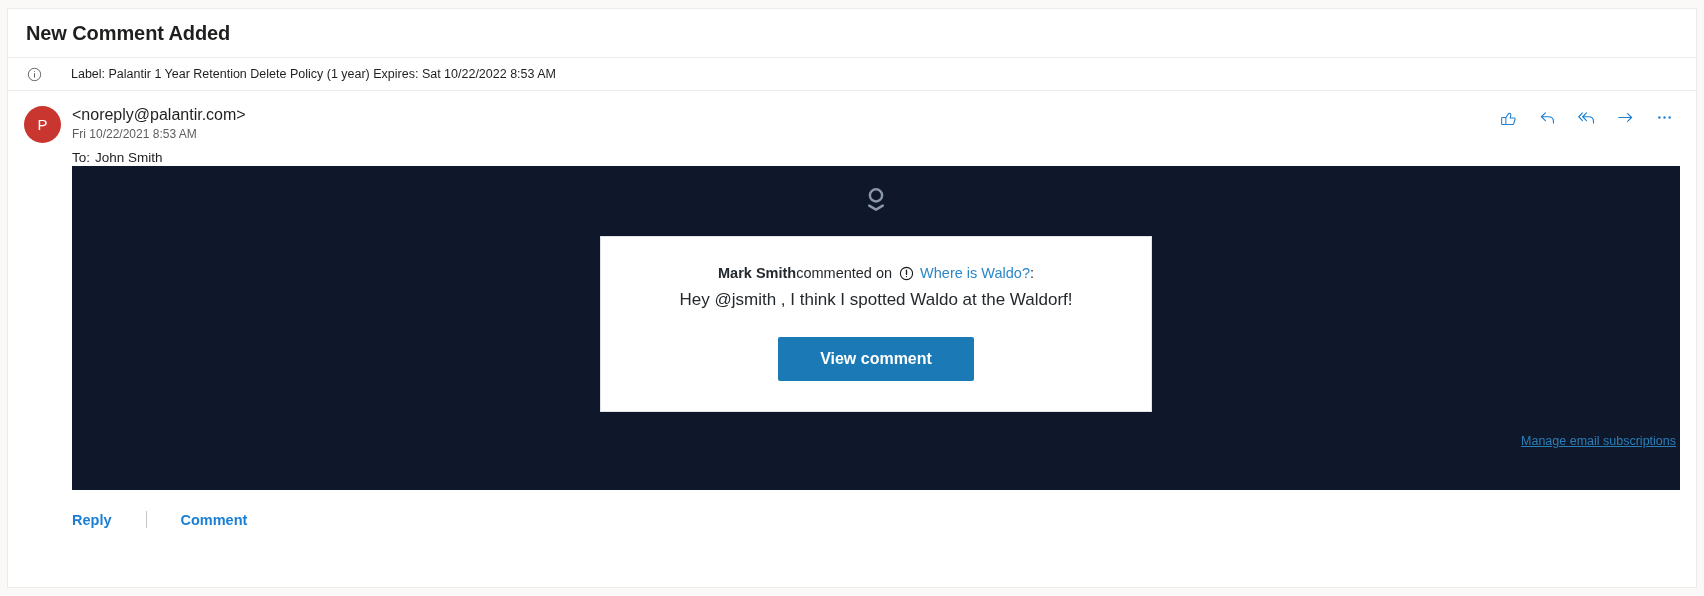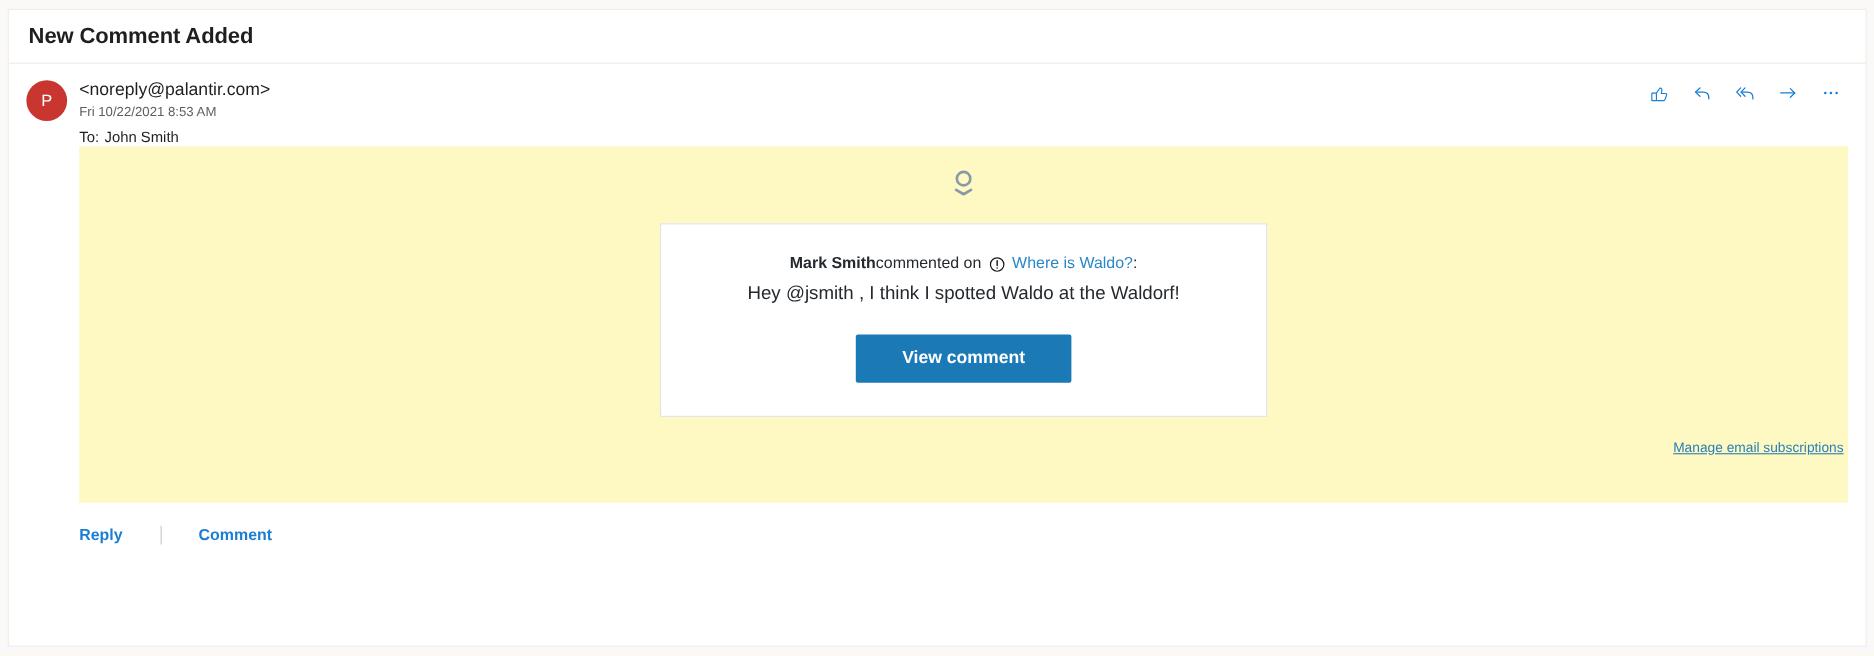--- a/index.html
+++ b/index.html
@@ -125,21 +125,21 @@
     justify-content: center;
     color: #1a7fd4;
     cursor: pointer;
   }
   .action-btn svg { display: block; }
 
   
   .body-panel {
     margin: 3px 16px 0 64px;
     height: 324px;
-    background: #fef9c3;
+    background: #0f172a;
     position: relative;
     box-sizing: border-box;
   }
   .brand-mark {
     position: absolute;
     left: 0; right: 0;
     top: 18px;
     display: flex;
     justify-content: center;
     color: #8a99a8;
@@ -231,20 +231,30 @@
 </style>
 </head>
 <body>
 
 <div class="reading-pane">
 
   <div class="subject-bar">
     <span class="subject-text">New Comment Added</span>
   </div>
 
+  <div class="retention-bar">
+    <span class="retention-icon">
+      <svg width="15" height="15" viewBox="0 0 16 16" fill="none" stroke="currentColor" stroke-width="1">
+        <circle cx="8" cy="8" r="6.6"></circle>
+        <line x1="8" y1="6.6" x2="8" y2="11.2" stroke-width="1.1"></line>
+        <circle cx="8" cy="4.7" r="0.55" fill="currentColor" stroke="none"></circle>
+      </svg>
+    </span>
+    <span class="retention-text">Label: Palantir 1 Year Retention Delete Policy (1 year) Expires: Sat 10/22/2022 8:53 AM</span>
+  </div>
 
   <div class="msg-header">
     <div class="avatar">
       <span>P</span>
     </div>
     <div class="sender-block">
       <div class="sender-name">&lt;noreply@palantir.com&gt;</div>
       <div class="sender-date">Fri 10/22/2021 8:53 AM</div>
       <div class="recipients">
         <span class="to-label">To:</span><span>John Smith</span>

